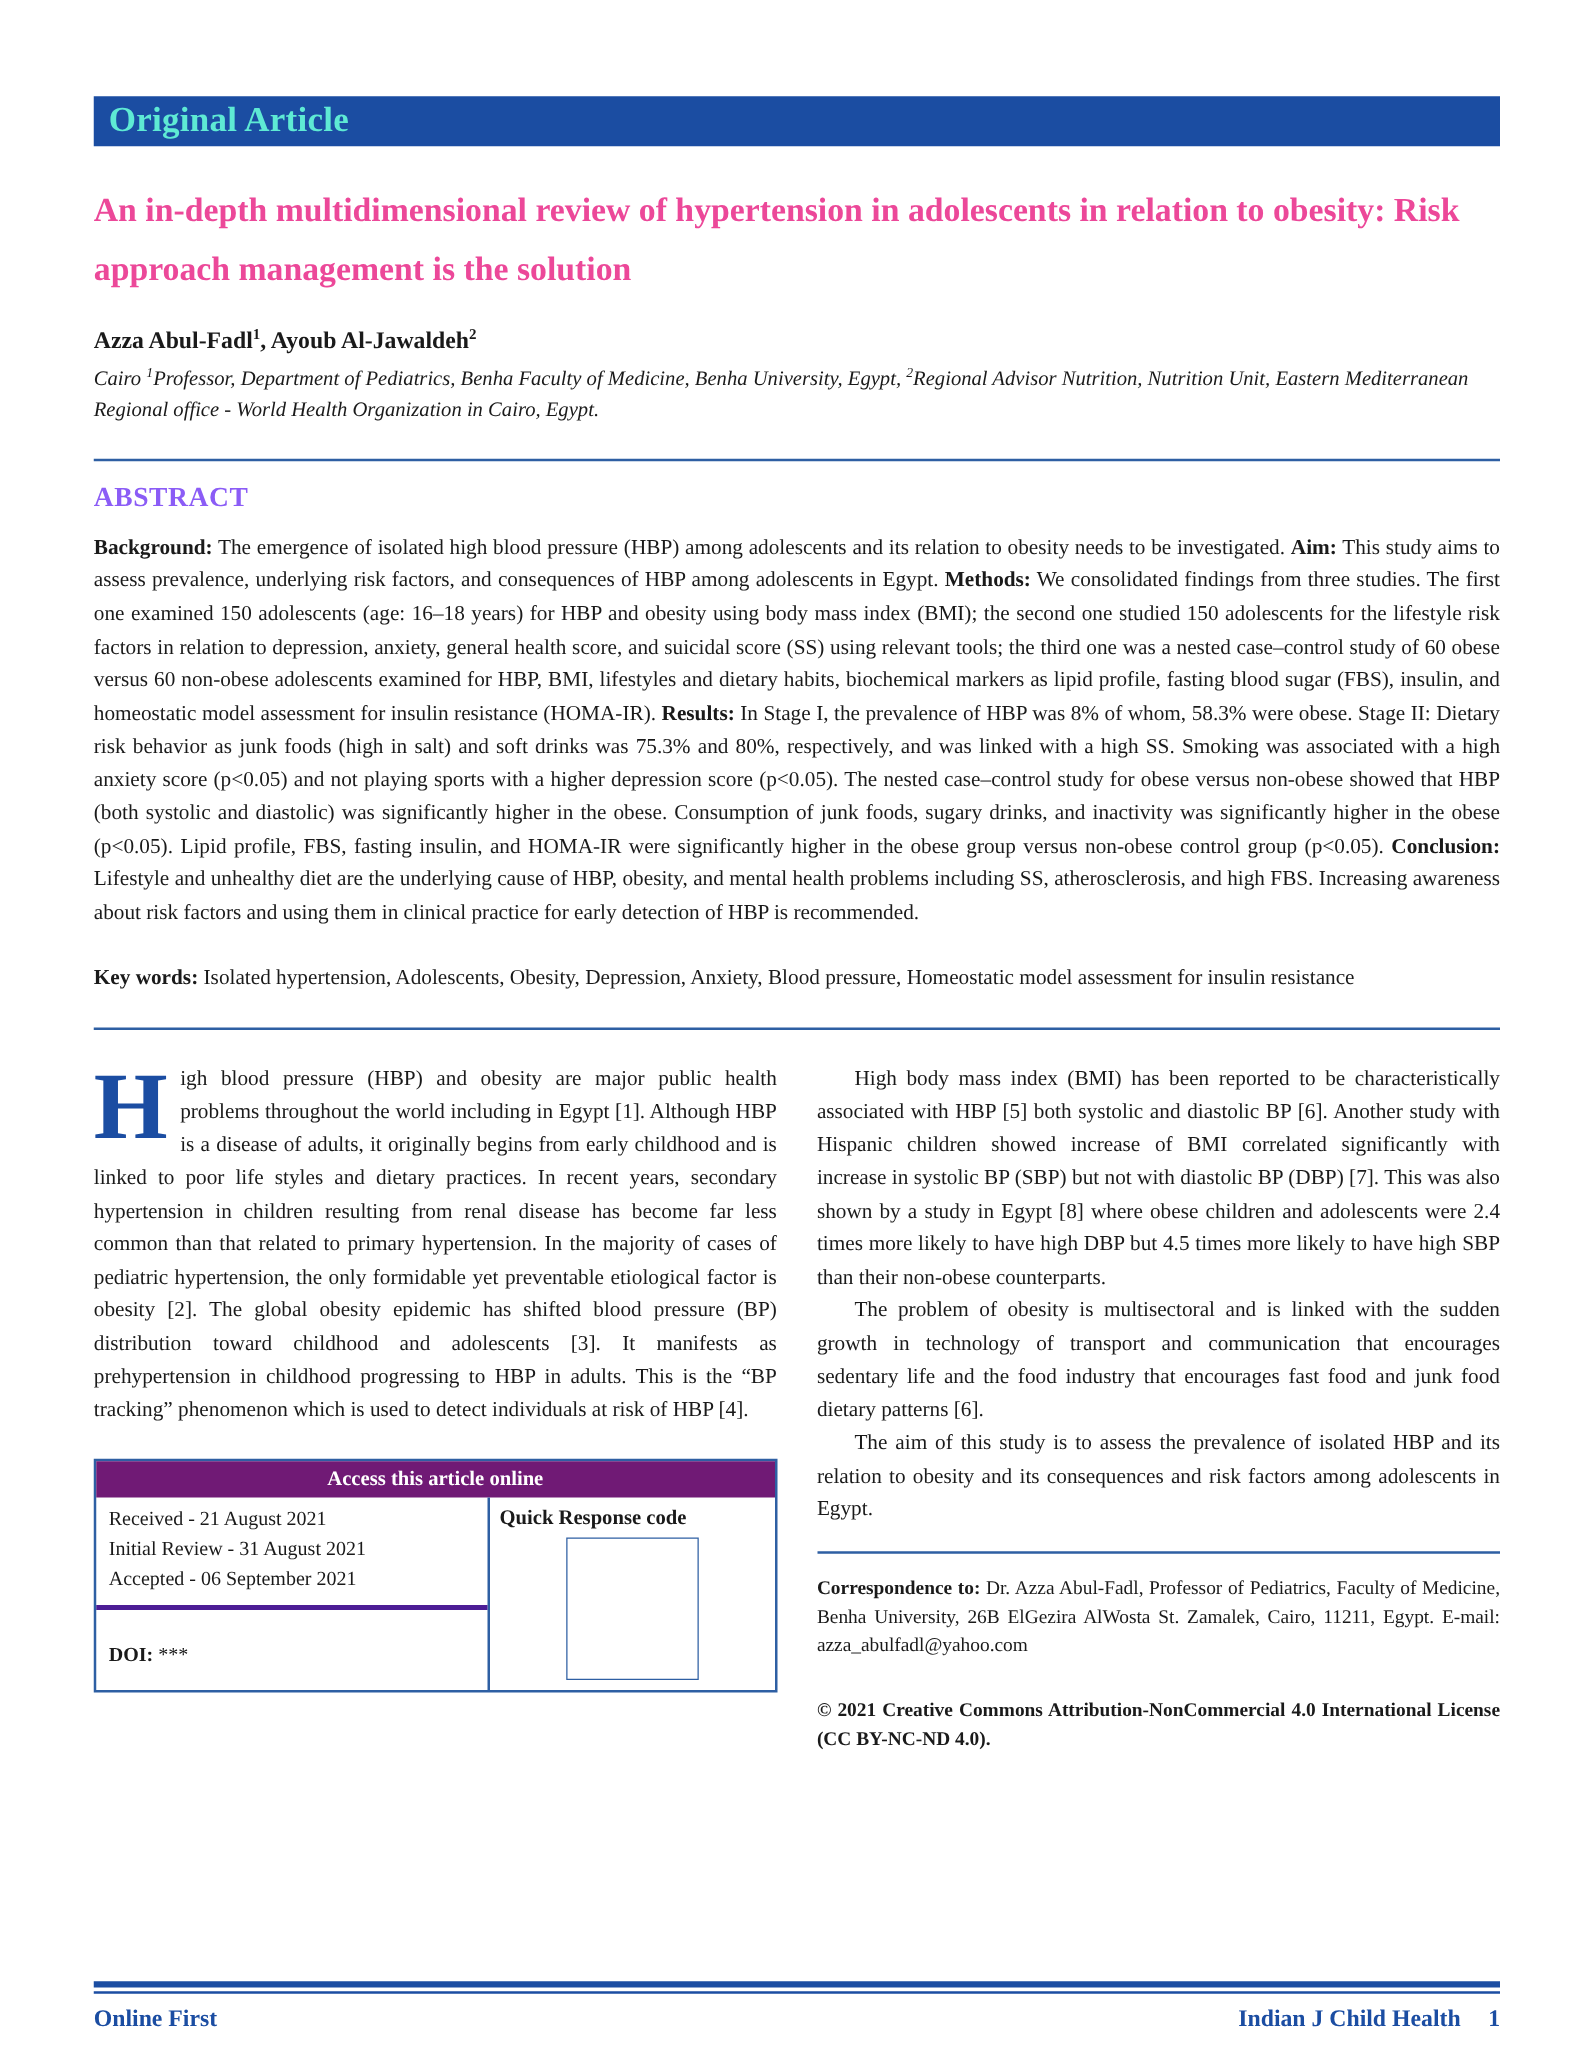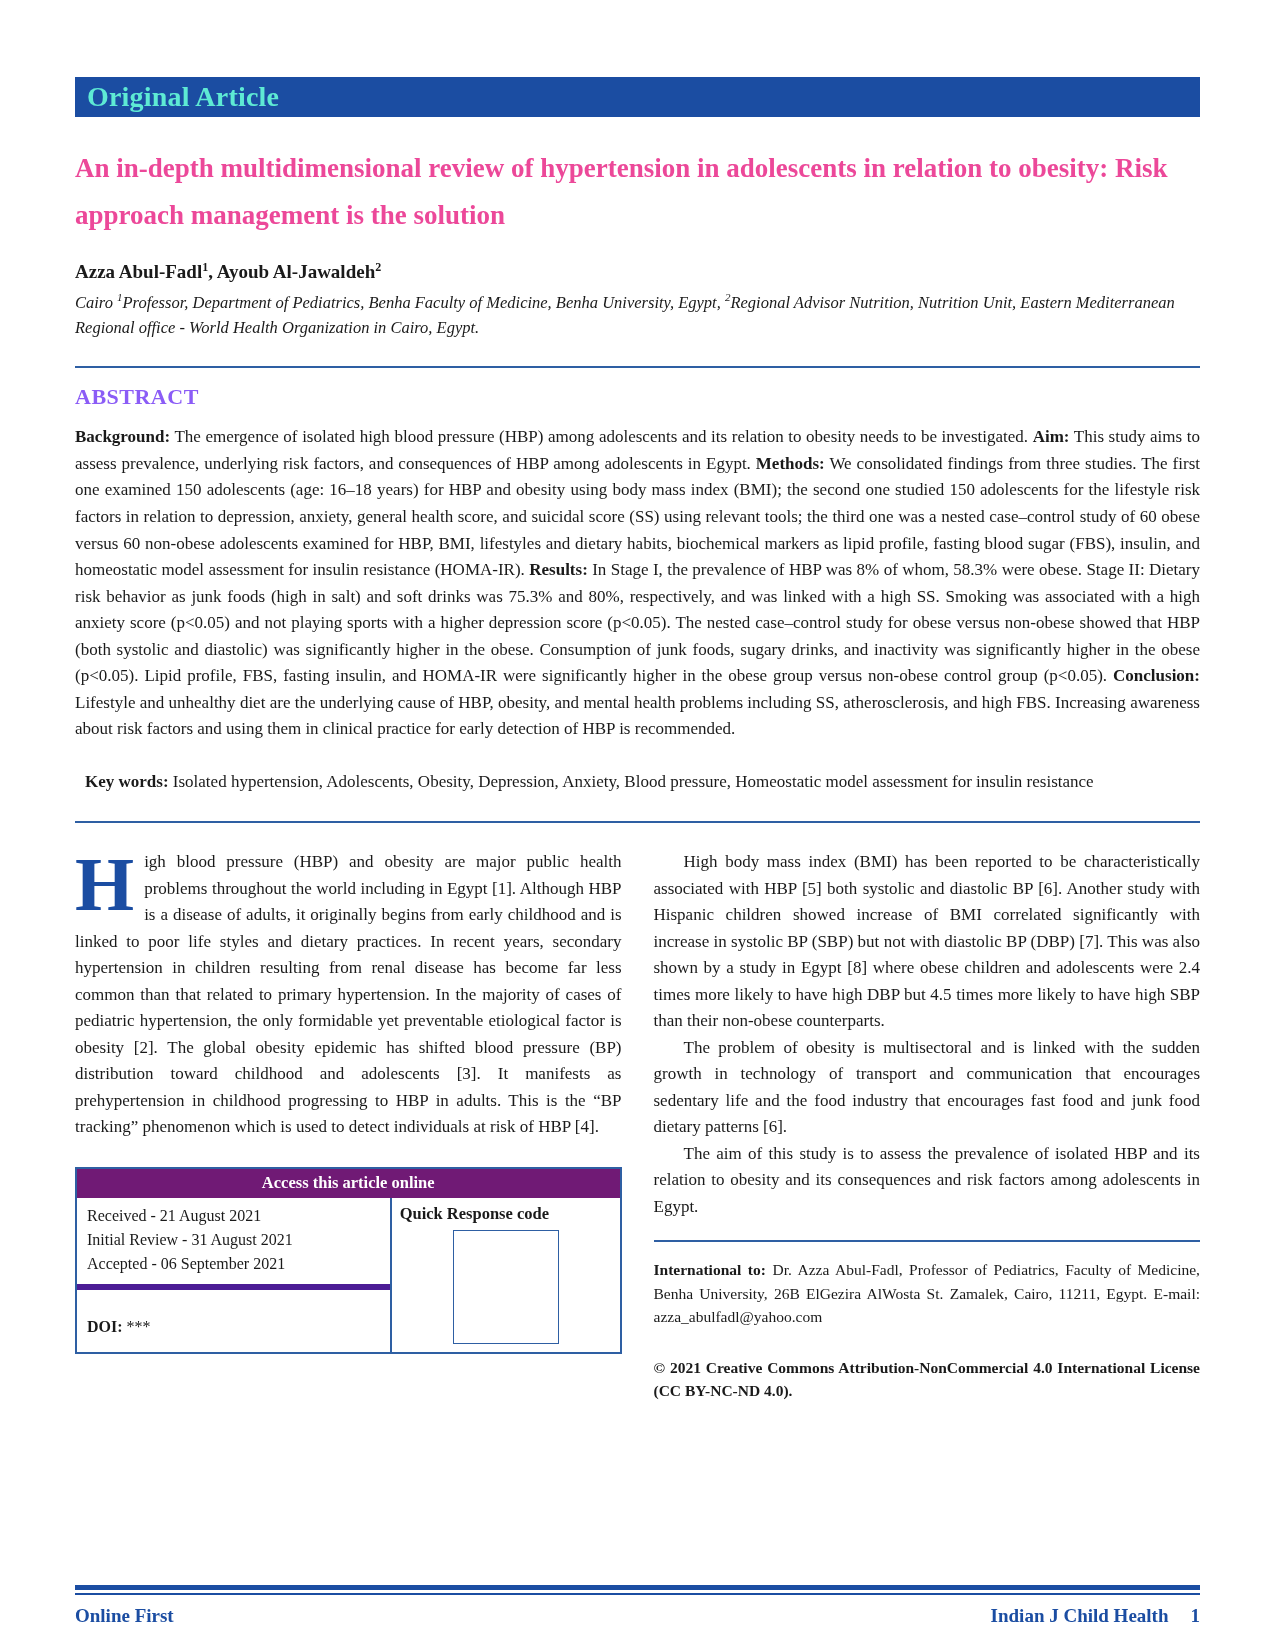--- a/index.html
+++ b/index.html
@@ -61,21 +61,21 @@
     font-size: 22px;
     font-weight: bold;
     letter-spacing: 0.5px;
   }
   .body-text {
     font-size: 17px;
     line-height: 1.56;
     text-align: justify;
   }
   .abstract { margin-top: 14px; }
-  .keywords { margin-top: 26px; margin-left: 10px; }
+  .keywords { margin-top: 26px; }
   .rule-cols { margin-top: 26px; margin-bottom: 26px; }
   .columns {
     display: flex;
     gap: 32px;
   }
   .col { flex: 1 1 0; min-width: 0; }
   .dropcap {
     float: left;
     color: #1b4da2;
     font-size: 76px;
@@ -99,21 +99,21 @@
     font-size: 16.5px;
   }
   .access-body { display: flex; }
   .access-left {
     width: 58%;
     border-right: 2px solid #2e5fa3;
     display: flex;
     flex-direction: column;
   }
   .access-dates {
-    border-bottom: 6px solid #4c1d95;
+    border-bottom: 4px solid #4c1d95;
     padding: 6px 10px 8px 10px;
     font-size: 16px;
     line-height: 1.5;
   }
   .access-doi {
     padding: 28px 10px 14px 10px;
     font-size: 16px;
     flex: 1;
   }
   .access-right {
@@ -208,21 +208,21 @@
       </div>
     </div>
 
     <div class="col col-right">
       <p class="body-text indent">High body mass index (BMI) has been reported to be characteristically associated with HBP [5] both systolic and diastolic BP [6]. Another study with Hispanic children showed increase of BMI correlated significantly with increase in systolic BP (SBP) but not with diastolic BP (DBP) [7]. This was also shown by a study in Egypt [8] where obese children and adolescents were 2.4 times more likely to have high DBP but 4.5 times more likely to have high SBP than their non-obese counterparts.</p>
       <p class="body-text indent">The problem of obesity is multisectoral and is linked with the sudden growth in technology of transport and communication that encourages sedentary life and the food industry that encourages fast food and junk food dietary patterns [6].</p>
       <p class="body-text indent">The aim of this study is to assess the prevalence of isolated HBP and its relation to obesity and its consequences and risk factors among adolescents in Egypt.</p>
 
       <hr class="rule rule-thin">
 
-      <p class="small-text"><b>International to:</b><span> Dr. Azza Abul-Fadl, Professor of Pediatrics, Faculty of Medicine, Benha University, 26B ElGezira AlWosta St. Zamalek, Cairo, 11211, Egypt. E-mail: azza_abulfadl@yahoo.com</span></p>
+      <p class="small-text"><b>Correspondence to:</b><span> Dr. Azza Abul-Fadl, Professor of Pediatrics, Faculty of Medicine, Benha University, 26B ElGezira AlWosta St. Zamalek, Cairo, 11211, Egypt. E-mail: azza_abulfadl@yahoo.com</span></p>
 
       <p class="small-text license">© 2021 Creative Commons Attribution-NonCommercial 4.0 International License (CC BY-NC-ND 4.0).</p>
     </div>
 
   </div>
 
   <footer class="footer">
     <div class="rule-thick-bar"></div>
     <div class="rule-thin-bar"></div>
     <div class="footer-row">

